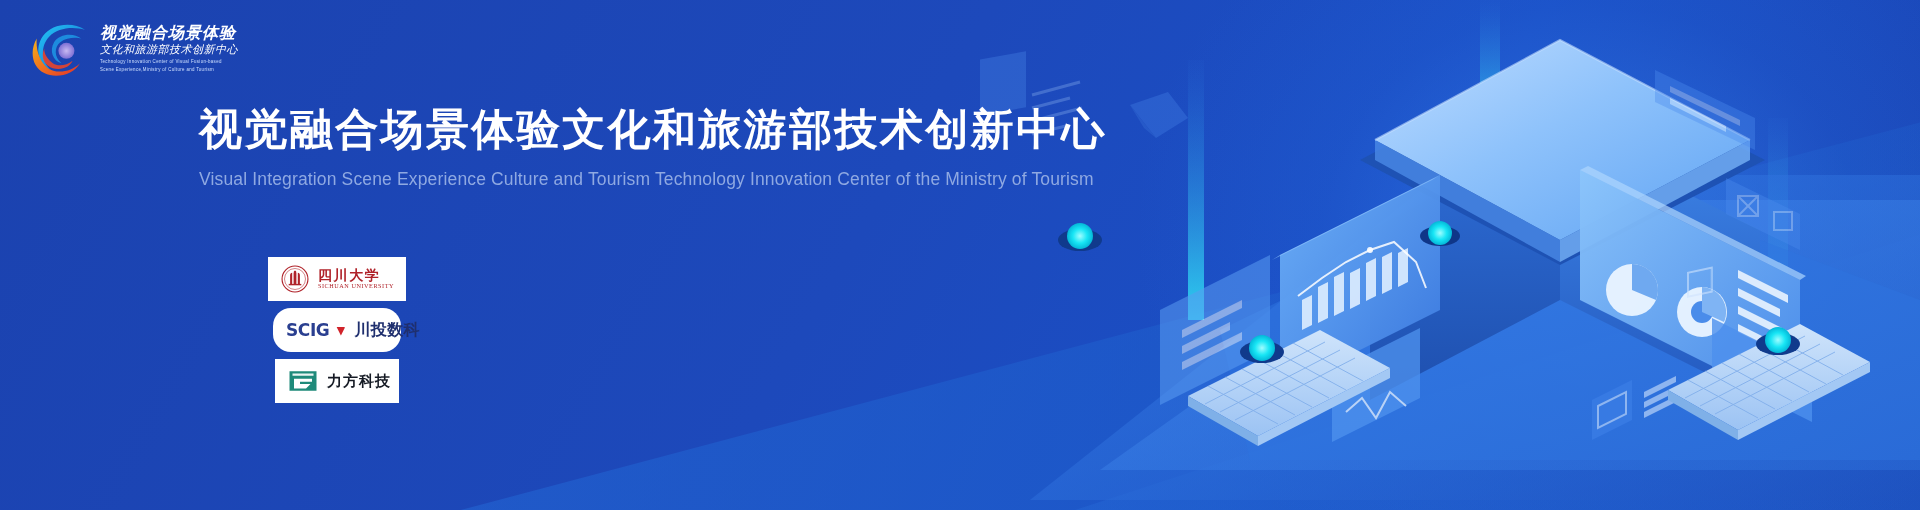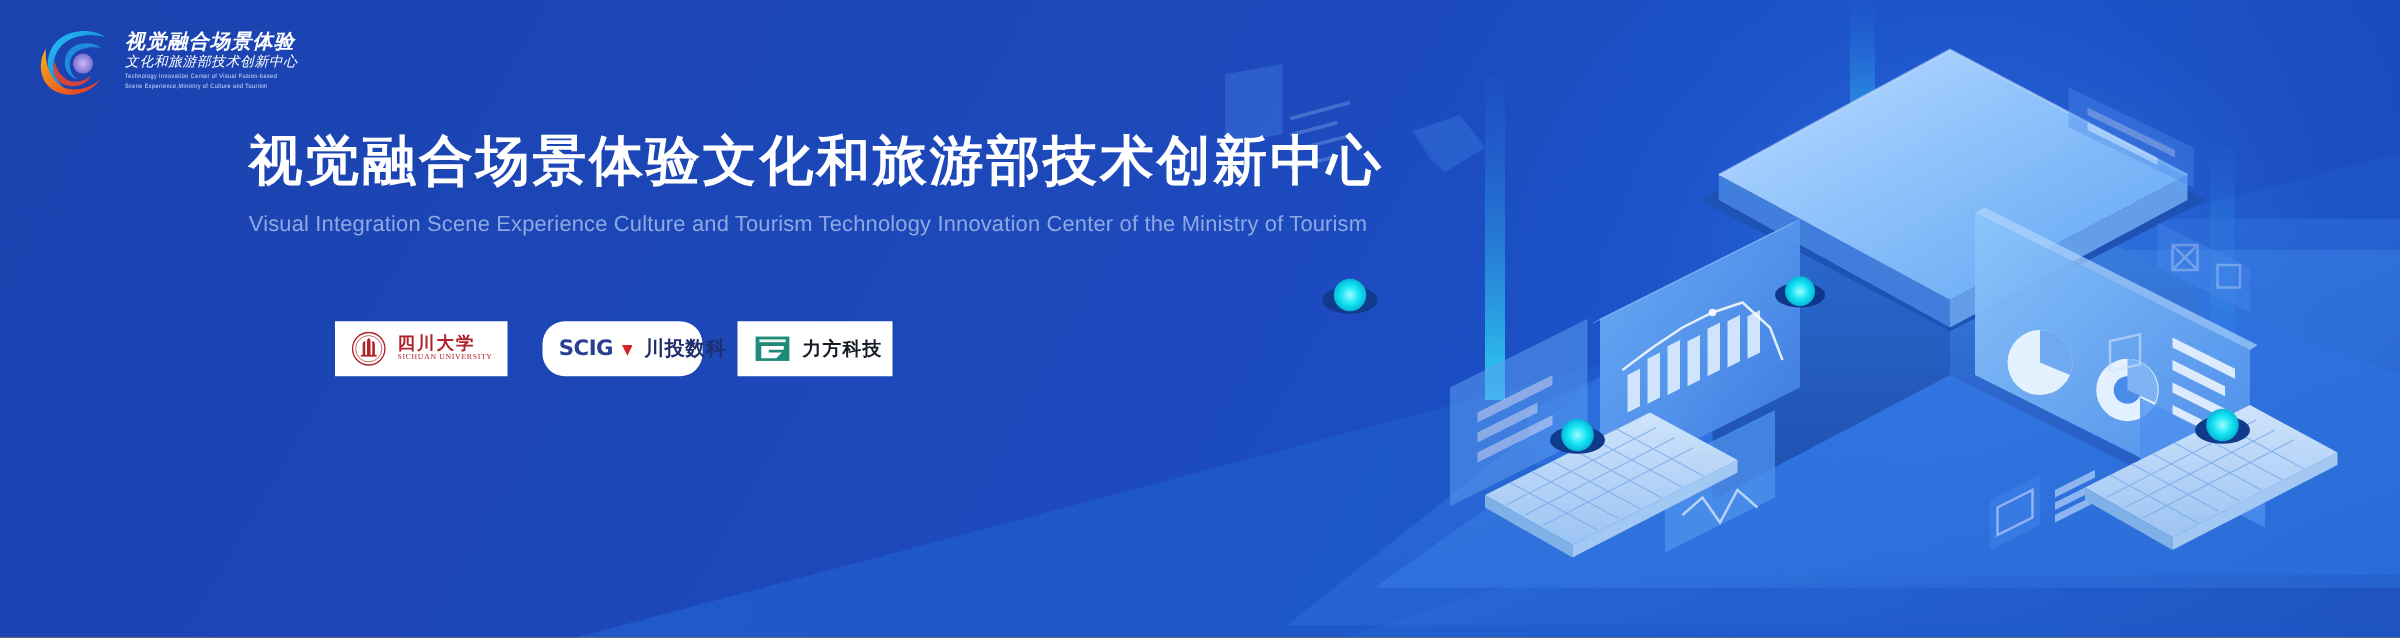--- a/index.html
+++ b/index.html
@@ -106,21 +106,21 @@
     letter-spacing: 0.15px;
     line-height: 1.2;
     white-space: nowrap;
     font-family: "Liberation Sans", sans-serif;
   }
 
   
   .partner-row {
     position: absolute;
     left: 268px; top: 257px;
-    display: flex; align-items: center; gap: 28px;
+    display: flex; align-items: center; gap: 7px; flex-direction: column;
   }
   .badge {
     background: #ffffff;
     height: 44px;
     display: flex; align-items: center;
     padding: 0 13px;
     gap: 9px;
     white-space: nowrap;
   }
   .badge-scu { width: 138px; }

